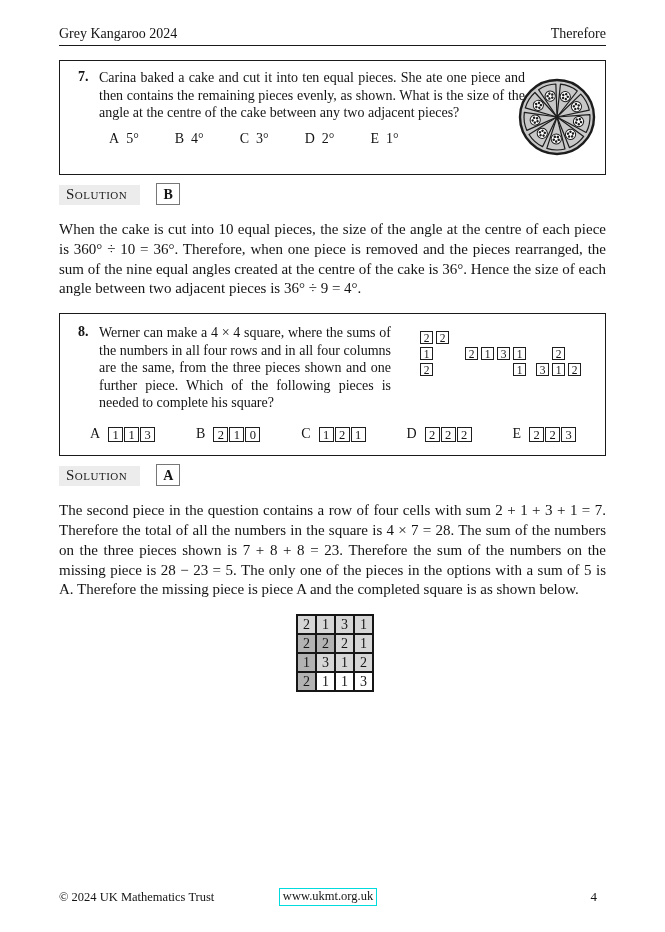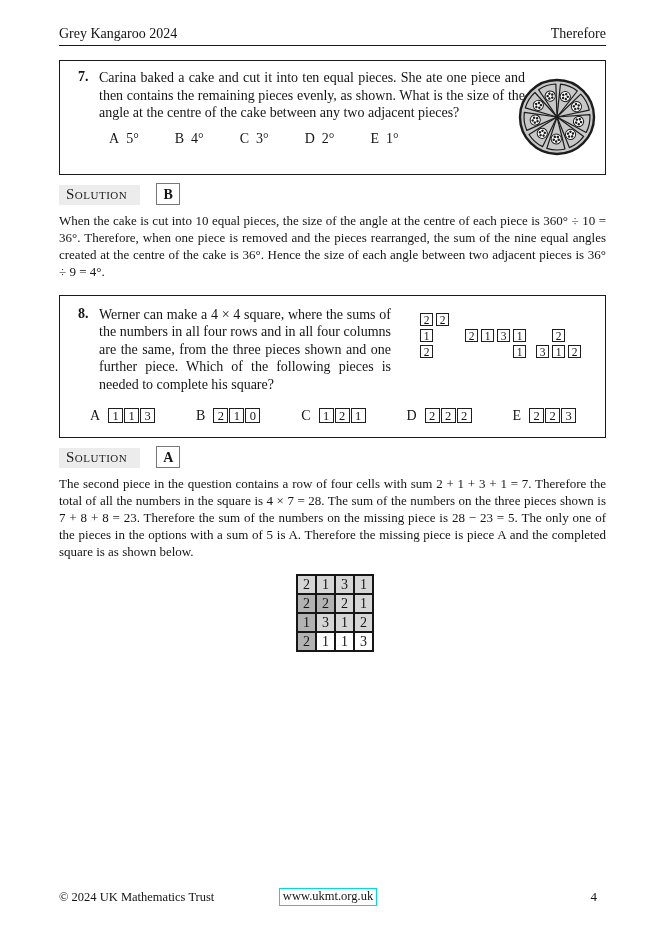--- a/index.html
+++ b/index.html
@@ -68,21 +68,21 @@
   .solrow { display:flex; align-items:flex-end; margin-top:8px; height:22px; }
   .sollabel {
     background:#ececec; font-variant:small-caps; letter-spacing:0.5px;
     font-size:15px; padding:1px 13px 2px 7px; color:#1a1a1a;
   }
   .ansbox {
     border:1px solid #777; width:24px; height:22px; margin-left:16px;
     font-weight:700; font-size:14px; text-align:center; line-height:21px;
   }
   .soltext {
-    margin-top:7px; font-size:13px; line-height:1.32; text-align:justify; width:547px;
+    margin-top:15px; font-size:15px; line-height:1.32; text-align:justify; width:547px;
   }
   
   .grid4 {
     display:inline-grid; grid-template-columns:repeat(4,17px); grid-auto-rows:17px;
     gap:2px; background:#161616; border:2px solid #161616;
     margin-left:237px; margin-top:14px;
   }
   .grid4 .gcell {
     width:17px; height:17px; text-align:center; font-size:14px; line-height:17px; color:#141414;
   }

